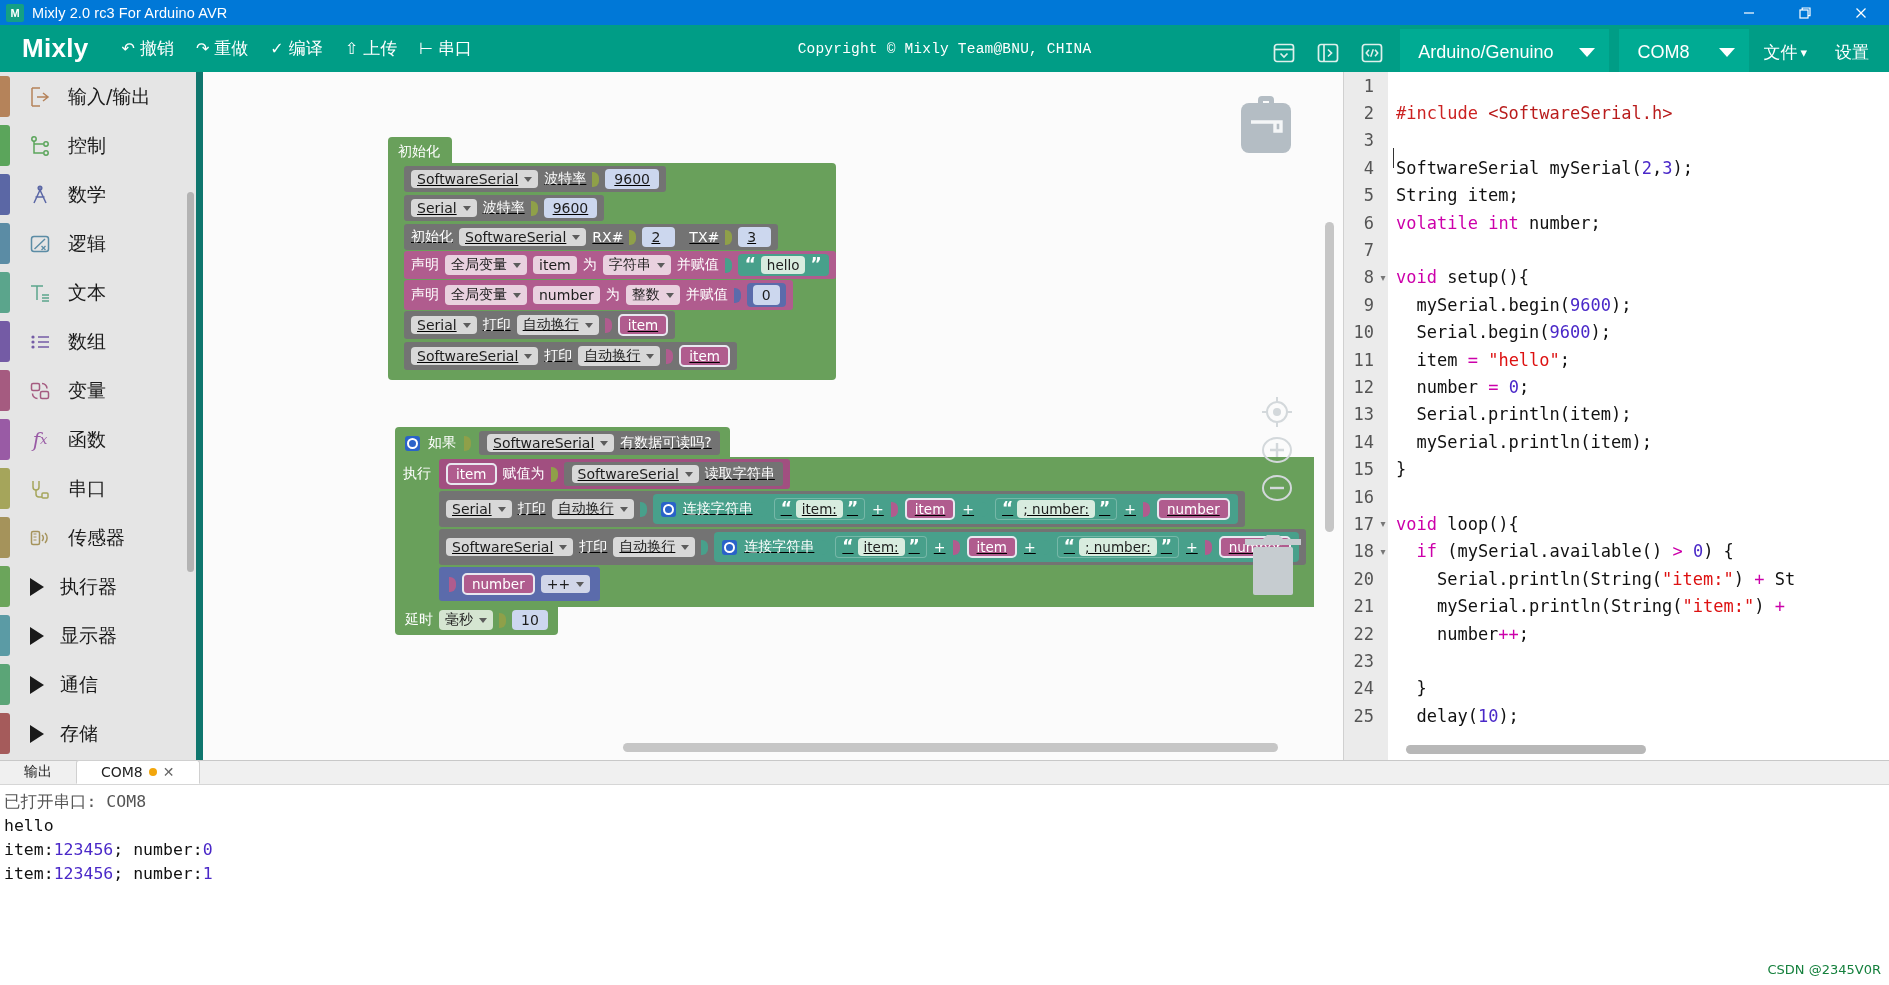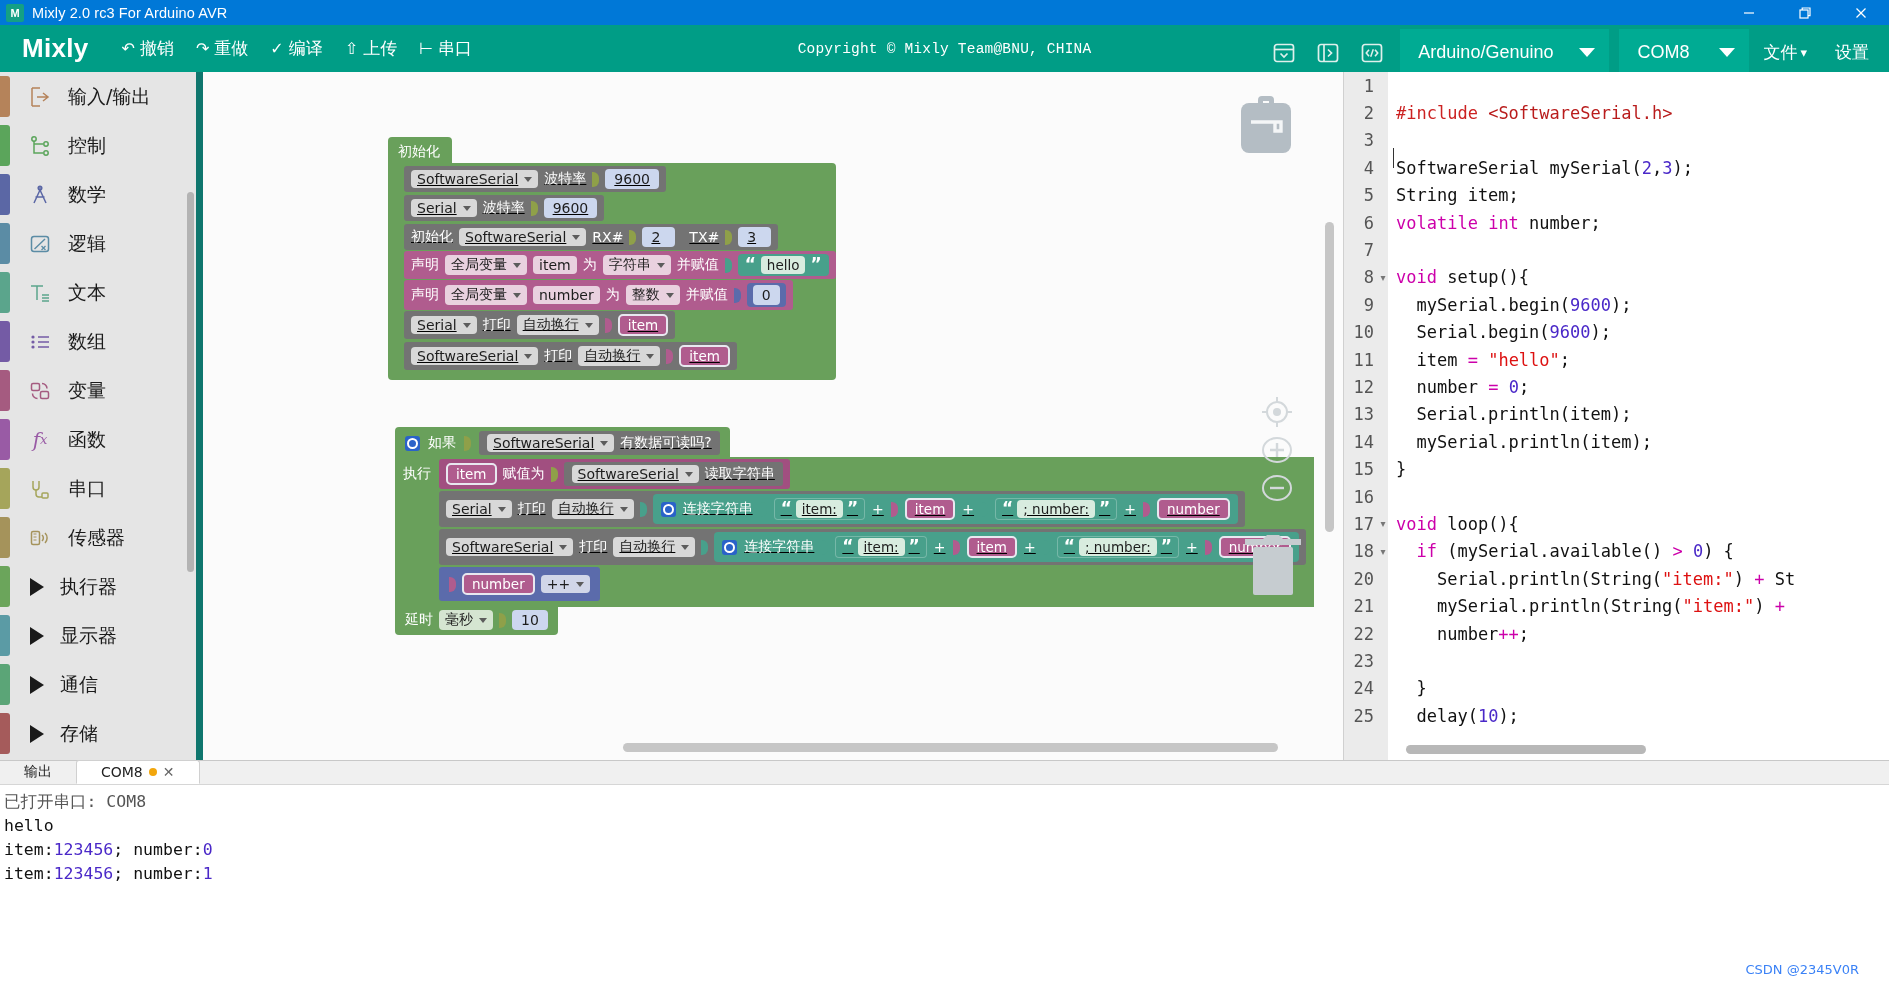--- a/index.html
+++ b/index.html
@@ -160,21 +160,21 @@
   .tab.active { background: #ffffff; border: 1px solid #d0d0d0; border-bottom: 1px solid #fff;
                 border-radius: 3px 3px 0 0; }
   .dot { width: 8px; height: 8px; border-radius: 50%; background: #f2a60c; }
   .xmark { font-size: 14px; color: #666; }
   #outlines { padding: 5px 4px 0 4px; }
   .oline { font-family: "DejaVu Sans Mono", monospace; font-size: 16.5px; color: #111;
            line-height: 24px; white-space: pre; }
   .oline .n { color: #4a28c8; }
   .oline .g { color: #555; }
 
-  #watermark { position: absolute; right: 30px; bottom: 8px; font-size: 13px; color: #3b82f6;
+  #watermark { position: absolute; right: 8px; bottom: 8px; font-size: 13px; color: #15803d;
                font-family: "DejaVu Sans", sans-serif; }
 </style>
 </head>
 <body>
 
 <div id="titlebar">
   <div class="appicon">M</div>
   <div class="title">Mixly 2.0 rc3 For Arduino AVR</div>
   <div id="winbtns">
     <div class="wbtn">

